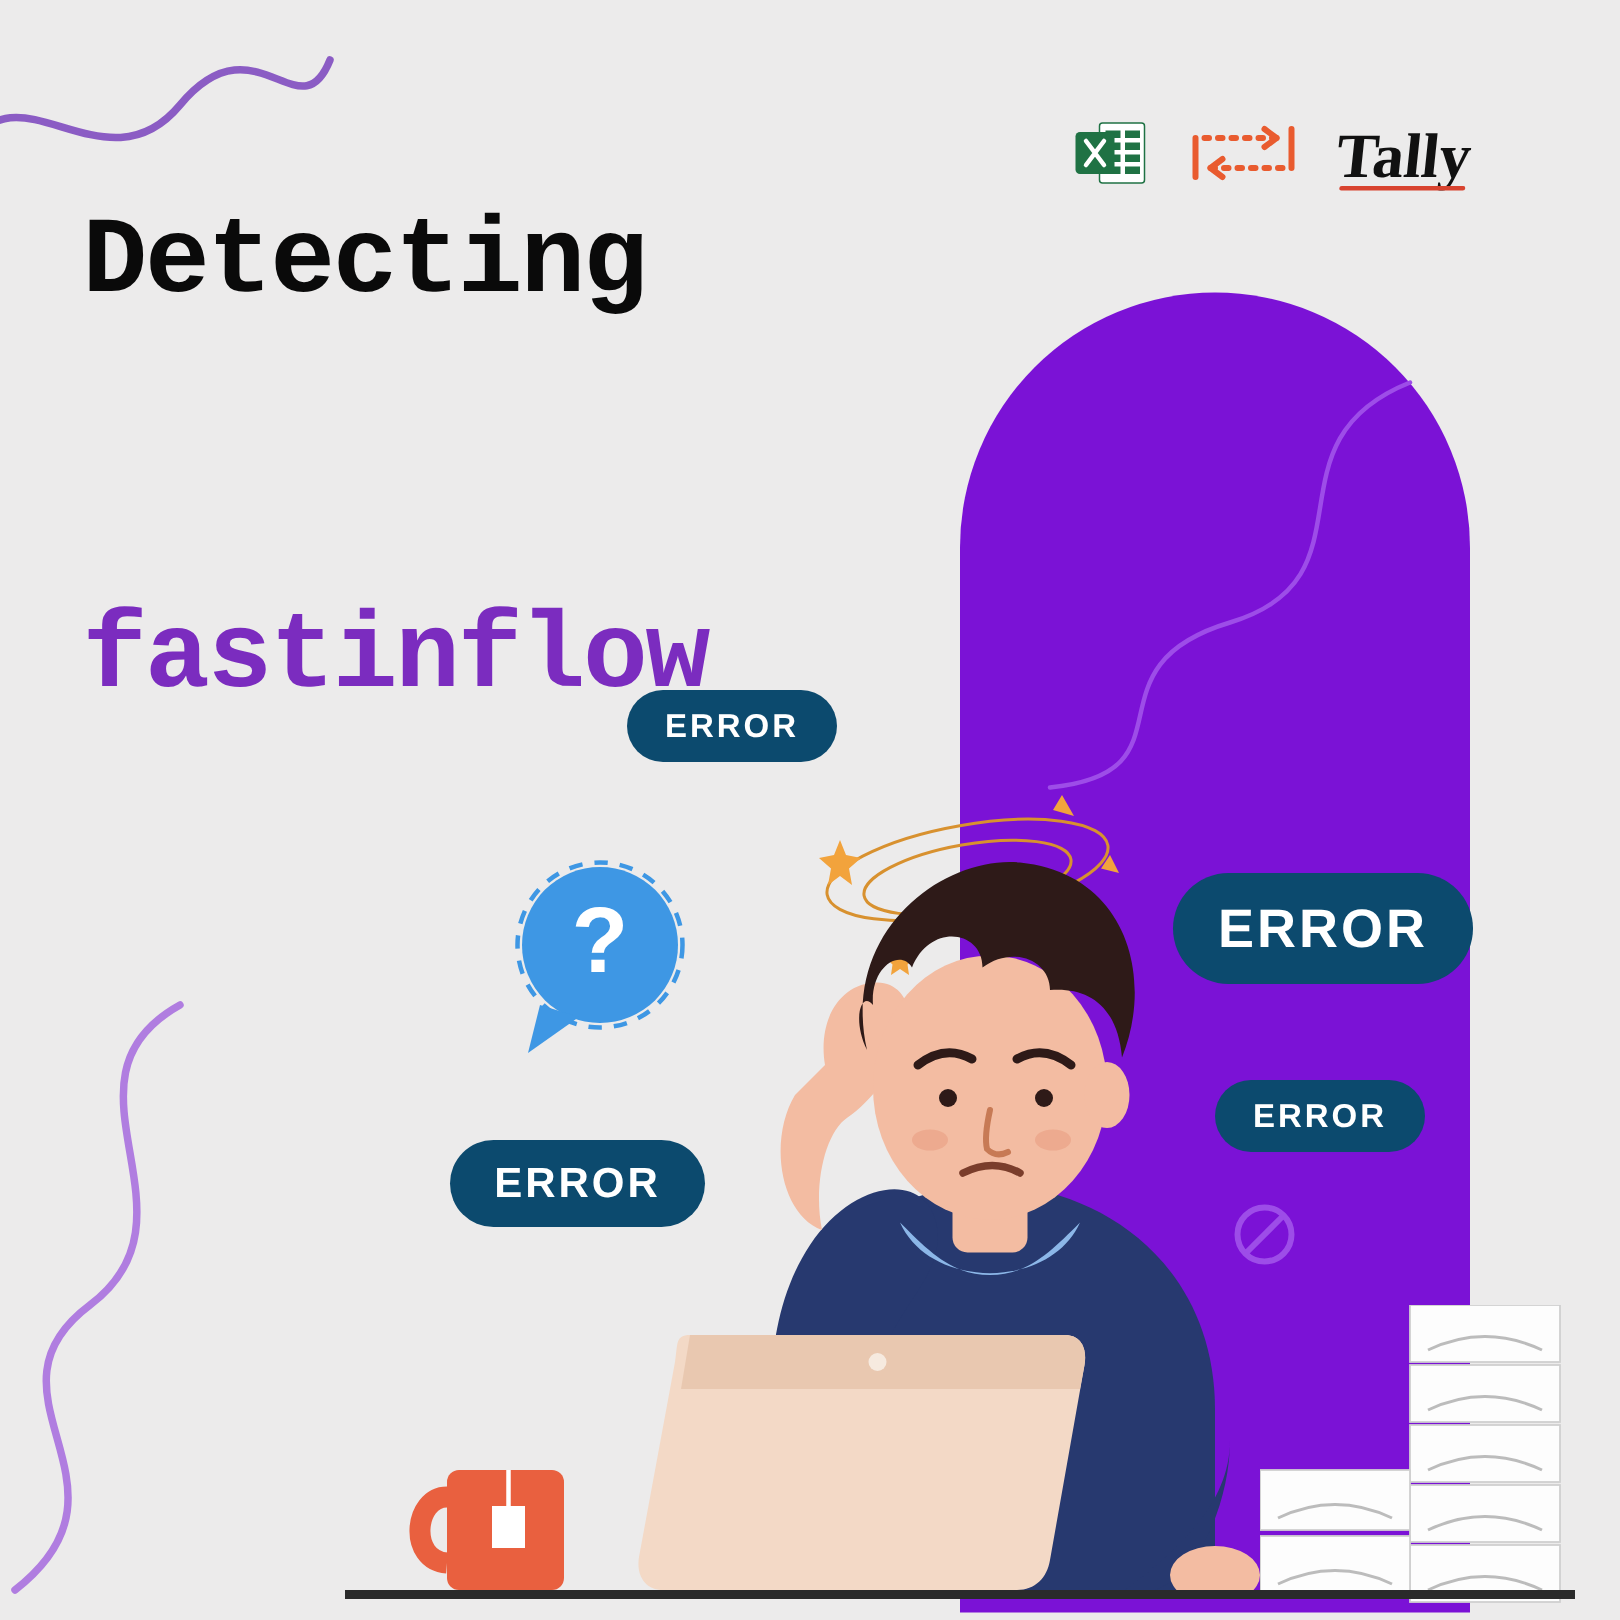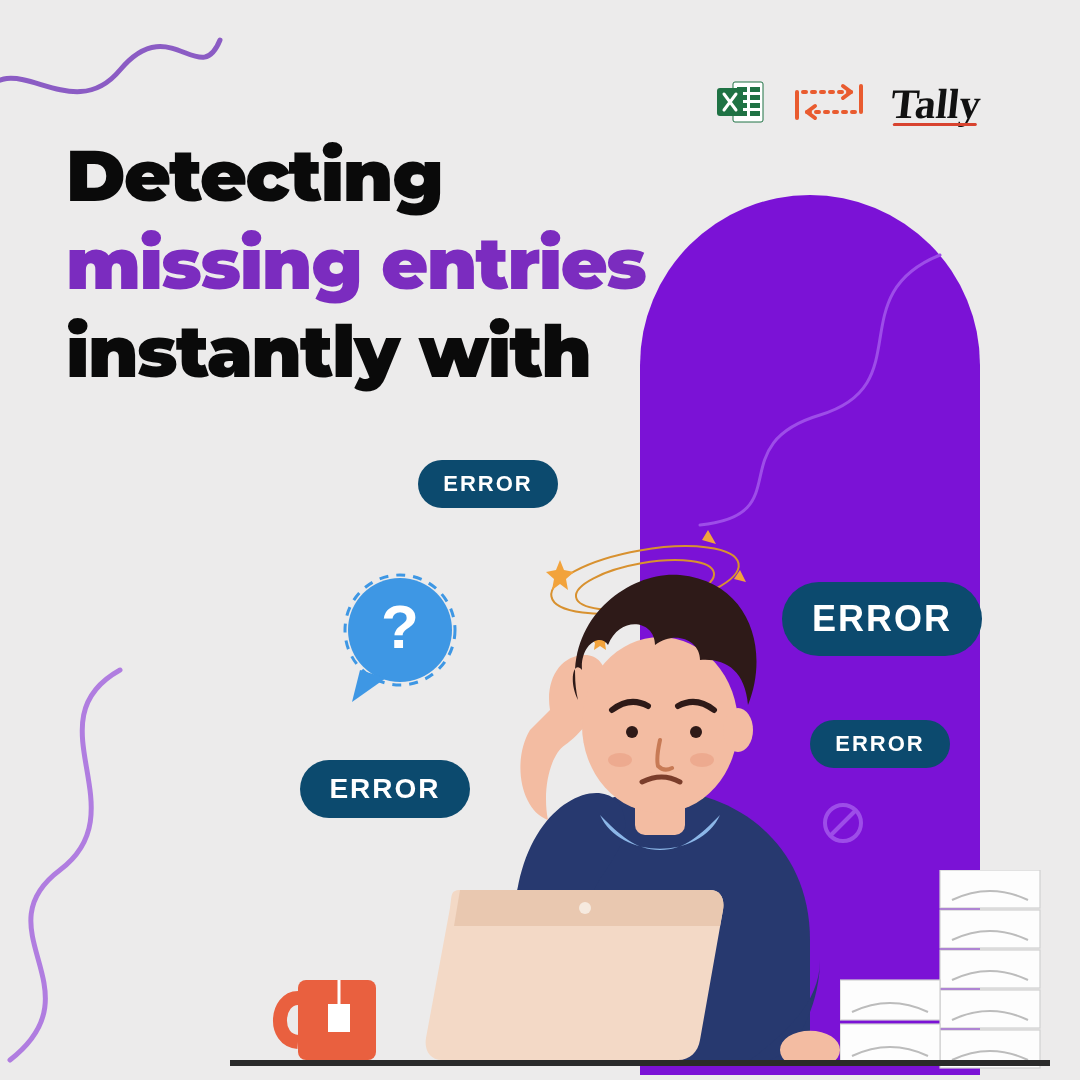--- a/index.html
+++ b/index.html
@@ -25,24 +25,25 @@
     transform: skewX(-6deg);
     position: relative;
   }
   .tally-logo::after {
     content: ""; position: absolute; left: 4px; right: 2px; bottom: 2px;
     height: 3px; background: #d8432f; border-radius: 2px;
   }
 
   
   .headline {
-    top: 132px; left: 66px; width: 600px;
+    top: 132px; left: 55px; width: 600px;
     font-weight: 900; font-size: 72px; line-height: 1.22;
     letter-spacing: -1.5px;
     color: #0a0a0a;
+    font-family: Liberation Mono, monospace;
   }
   .hl-accent { color: #7b2cbf; }
 
   
   .arch {
     left: 640px; top: 195px; width: 340px; height: 880px;
     background: #7b12d6;
     border-top-left-radius: 170px;
     border-top-right-radius: 170px;
   }
@@ -144,22 +145,23 @@
         <path d="M62 34 L14 34" stroke-dasharray="3 6"></path>
         <path d="M14 34 l8 -6 M14 34 l8 6" stroke-dasharray="0"></path>
       </g>
     </svg>
   </span>
   <span class="tally-logo">Tally</span>
 </div>
 
 <h1 class="abs headline">
   <span>Detecting</span><br>
-  <span class="hl-accent">missing entries</span><br>
-  <span>instantly with</span><br>
+  <br>
+  <br>
+  <span class="hl-accent">fastinflow</span>
 </h1>
 
 <div class="abs arch">
   <svg class="arch-squiggle" viewBox="0 0 300 300">
     <path d="M280,20 C180,60 260,150 160,180 C60,210 140,280 40,290" stroke="#9d4de8" stroke-width="3" fill="none" stroke-linecap="round"></path>
   </svg>
 </div>
 
 <span class="abs pill sm" style="left:418px; top:460px;">ERROR</span>
 <span class="abs pill md" style="left:300px; top:760px;">ERROR</span>

